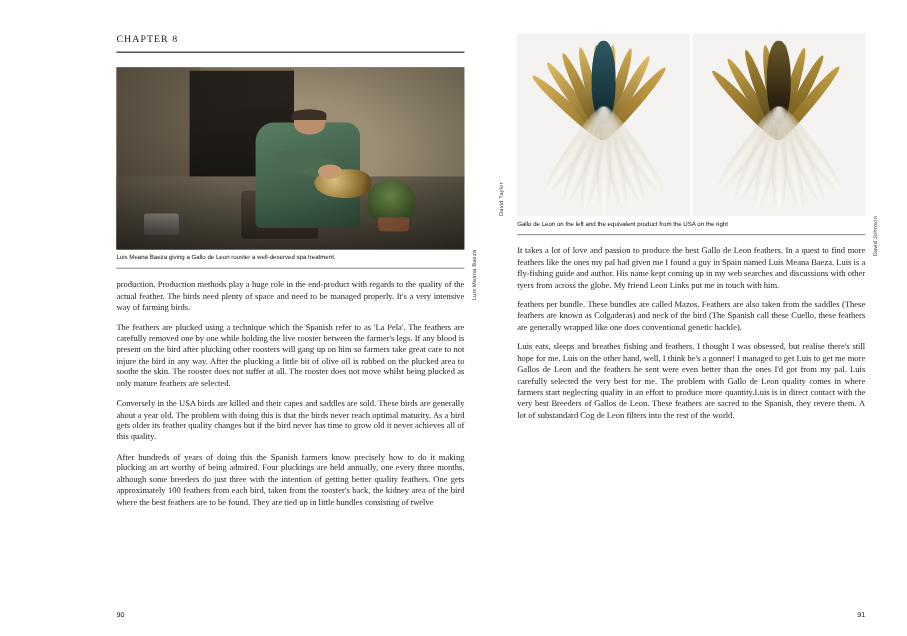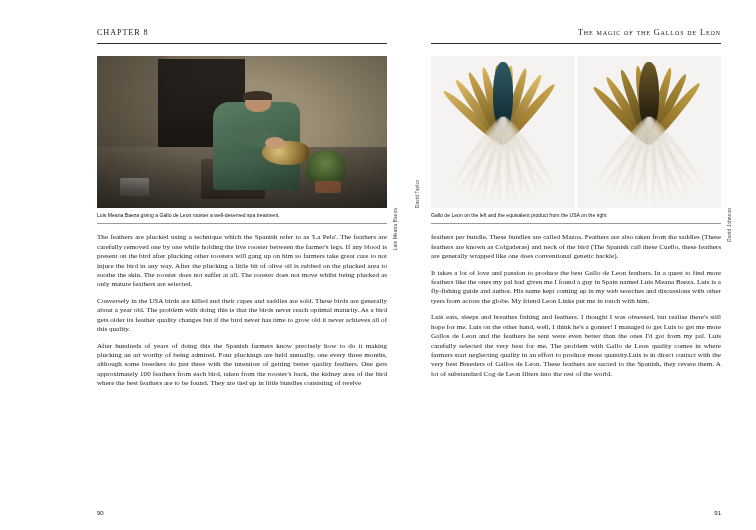--- a/index.html
+++ b/index.html
@@ -262,31 +262,31 @@
         <div class="s-pot"></div>
         <div class="s-bucket"></div>
         <div class="s-shadow"></div>
       </div>
       <div class="credit">Luis Meana Baeza</div>
     </div>
 
     <div class="caption">Luis Meana Baeza giving a Gallo de Leon rooster a well-deserved spa treatment.</div>
 
     <div class="body-text">
+      <p>production. Production methods play a huge role in the end-product with regards to the quality of the actual feather. The birds need plenty of space and need to be managed properly. It's a very intensive way of farming birds.</p>
       <p>The feathers are plucked using a technique which the Spanish refer to as 'La Pela'. The feathers are carefully removed one by one while holding the live rooster between the farmer's legs. If any blood is present on the bird after plucking other roosters will gang up on him so farmers take great care to not injure the bird in any way. After the plucking a little bit of olive oil is rubbed on the plucked area to soothe the skin. The rooster does not suffer at all. The rooster does not move whilst being plucked as only mature feathers are selected.</p>
       <p>Conversely in the USA birds are killed and their capes and saddles are sold. These birds are generally about a year old. The problem with doing this is that the birds never reach optimal maturity. As a bird gets older its feather quality changes but if the bird never has time to grow old it never achieves all of this quality.</p>
       <p>After hundreds of years of doing this the Spanish farmers know precisely how to do it making plucking an art worthy of being admired. Four pluckings are held annually, one every three months, although some breeders do just three with the intention of getting better quality feathers. One gets approximately 100 feathers from each bird, taken from the rooster's back, the kidney area of the bird where the best feathers are to be found. They are tied up in little bundles consisting of twelve</p>
     </div>
 
     <div class="folio folio-left">90</div>
   </div>
 
   <div class="page page-right">
 
-    <div class="running-head right">The magic of the Gallos de Leon</div>
 
     <div class="photo-block">
       <div class="photo scene-feathers">
 
         <div class="feather-half">
           <div class="fan">
             <i style="transform:rotate(-48deg);background:linear-gradient(180deg,#d8b45e,#8a6a22);"></i>
             <i style="transform:rotate(-36deg);background:linear-gradient(180deg,#e0bc66,#6f5a1d);"></i>
             <i style="transform:rotate(-25deg);background:linear-gradient(180deg,#cfa84f,#5e4a18);"></i>
             <i style="transform:rotate(-14deg);background:linear-gradient(180deg,#ddb85c,#4f3d14);"></i>
@@ -332,21 +332,21 @@
         </div>
 
       </div>
       <div class="credit" style="left:-11px;right:auto;transform-origin:left bottom;transform:rotate(-90deg) translateY(0);">David Taylor</div>
       <div class="credit">David Johnson</div>
     </div>
 
     <div class="caption">Gallo de Leon on the left and the equivalent product from the USA on the right</div>
 
     <div class="body-text">
+      <p>It takes a lot of love and passion to produce the best Gallo de Leon feathers. In a quest to find more feathers like the ones my pal had given me I found a guy in Spain named Luis Meana Baeza. Luis is a fly-fishing guide and author. His name kept coming up in my web searches and discussions with other tyers from across the globe. My friend Leon Links put me in touch with him.</p>
       <p>feathers per bundle. These bundles are called Mazos. Feathers are also taken from the saddles (These feathers are known as Colgaderas) and neck of the bird (The Spanish call these Cuello, these feathers are generally wrapped like one does conventional genetic hackle).</p>
-      <p>It takes a lot of love and passion to produce the best Gallo de Leon feathers. In a quest to find more feathers like the ones my pal had given me I found a guy in Spain named Luis Meana Baeza. Luis is a fly-fishing guide and author. His name kept coming up in my web searches and discussions with other tyers from across the globe. My friend Leon Links put me in touch with him.</p>
       <p>Luis eats, sleeps and breathes fishing and feathers. I thought I was obsessed, but realise there's still hope for me. Luis on the other hand, well, I think he's a gonner! I managed to get Luis to get me more Gallos de Leon and the feathers he sent were even better than the ones I'd got from my pal. Luis carefully selected the very best for me. The problem with Gallo de Leon quality comes in where farmers start neglecting quality in an effort to produce more quantity.Luis is in direct contact with the very best Breeders of Gallos de Leon. These feathers are sacred to the Spanish, they revere them. A lot of substandard Cog de Leon filters into the rest of the world.</p>
     </div>
 
     <div class="folio folio-right">91</div>
   </div>
 
 </div>
 
 </body></html>

